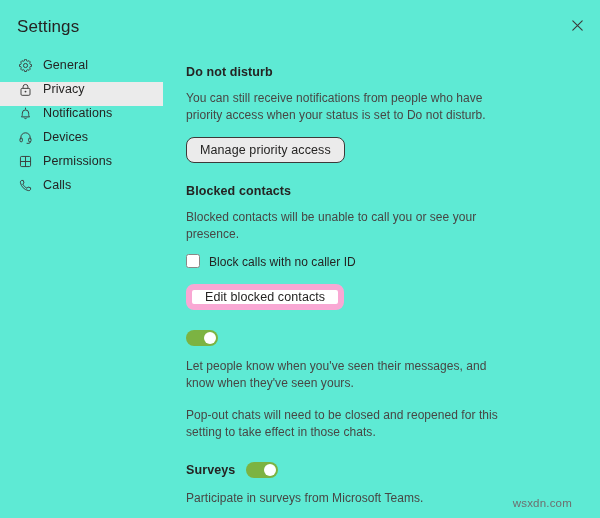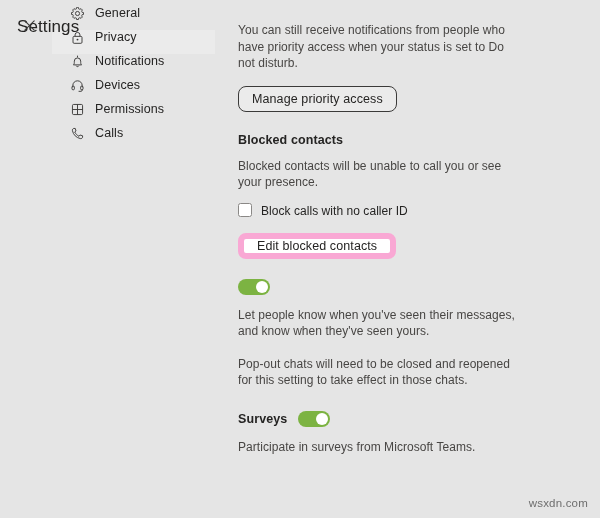--- a/index.html
+++ b/index.html
@@ -14,23 +14,23 @@
     font-family: "Liberation Sans", "DejaVu Sans", sans-serif;
     color: #252423;
     overflow: hidden;
     position: relative;
   }
 
   
   .settings-dialog {
     position: absolute;
     inset: 0;
-    background: #e5e5e5;
-    display: flex;
-    flex-direction: row;
+    background: #5eead4;
+    display: flex;
+    flex-direction: column;
   }
 
   
   .dialog-header {
     position: relative;
     height: 52px;
     flex: 0 0 52px;
   }
 
   .dialog-title {
@@ -216,21 +216,21 @@
     width: 12px;
     height: 12px;
     border-radius: 50%;
     background: #ffffff;
   }
   .toggle.is-on .knob { right: 2px; }
 
   
   .watermark {
     position: absolute;
-    right: 12px;
+    right: 28px;
     bottom: 9px;
     font-size: 11.5px;
     color: #6e6e6e;
     letter-spacing: 0.2px;
     font-family: "Liberation Sans", "DejaVu Sans", sans-serif;
   }
 </style>
 </head>
 <body>
 
@@ -313,20 +313,21 @@
           </svg>
         </span>
         <span class="nav-label">Calls</span>
       </div>
 
     </nav>
 
     <main class="content">
 
       <section>
+        <div class="section-heading">Do not disturb</div>
         <div class="gap-10"></div>
         <p class="body-text" style="color: rgb(72, 70, 68);">You can still receive notifications from people who have priority access when your status is set to Do not disturb.</p>
         <div class="gap-14"></div>
         <button class="btn btn-focused" style="border-color: rgb(59, 58, 57);">Manage priority access</button>
       </section>
 
       <div class="gap-20"></div>
 
       <section>
         <div class="section-heading">Blocked contacts</div>

